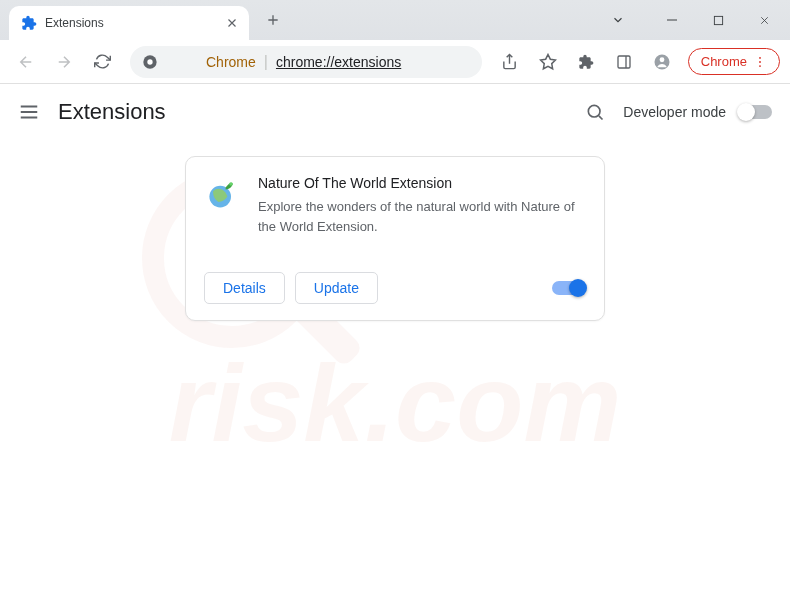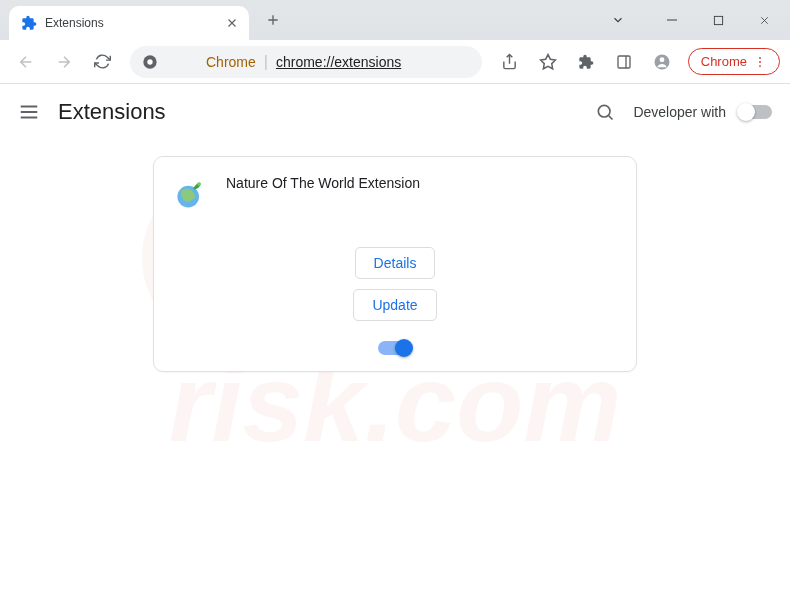--- a/index.html
+++ b/index.html
@@ -136,38 +136,37 @@
     .toggle::after {
       content: ''; position: absolute; width: 18px; height: 18px; background: #fff;
       border-radius: 50%; top: -2px; left: -1px; box-shadow: 0 1px 3px rgba(0,0,0,0.3);
     }
     .toggle.on { background: #8ab4f8; }
     .toggle.on::after { left: auto; right: -1px; background: #1a73e8; }
     
     
     .content { padding: 16px; position: relative; z-index: 2; display: flex; justify-content: center; }
     .card {
-      width: 484px;
+      width: 420px;
       background: #fff;
       border: 1px solid #e0e0e0;
       border-radius: 10px;
       padding: 18px 18px 16px 18px;
       box-shadow: 0 1px 2px rgba(0,0,0,0.04);
     }
     .card-top { display: flex; gap: 18px; }
     .ext-icon { width: 36px; height: 36px; }
     .card-info { flex: 1; }
     .ext-name { font-size: 14px; font-weight: 400; color: #202124; margin-bottom: 6px; }
     .ext-desc { font-size: 13px; color: #5f6368; line-height: 1.5; }
     .card-actions {
       display: flex;
       align-items: center;
       gap: 10px;
       margin-top: 36px;
-      flex-direction: column;
     }
     .action-btn {
       border: 1px solid #dadce0;
       background: #fff;
       color: #1a73e8;
       font-size: 14px;
       padding: 7px 18px;
       border-radius: 5px;
       cursor: pointer;
     }
@@ -289,36 +288,37 @@
 <div class="ext-header">
   <svg class="hamburger" width="22" height="22" viewBox="0 0 24 24" fill="none" stroke="currentColor" stroke-width="2">
       <path d="M3 6h18M3 12h18M3 18h18"></path>
     </svg>
   <div class="ext-title">Extensions</div>
   <svg width="20" height="20" viewBox="0 0 24 24" fill="none" stroke="#5f6368" stroke-width="2">
       <circle cx="11" cy="11" r="7"></circle>
       <path d="M21 21l-4.35-4.35"></path>
     </svg>
   <div class="dev-mode-row">
-    <span class="dev-mode-label">Developer with</span>
+    <span class="dev-mode-label">Developer mode</span>
     <div class="toggle"></div>
   </div>
 </div>
 
 <div class="content">
   <div class="card">
     <div class="card-top">
       <svg class="ext-icon" viewBox="0 0 40 40">
         <circle cx="18" cy="24" r="12" fill="#66b4e8"></circle>
         <path d="M10 18 Q14 14 20 16 Q24 18 26 24 Q22 30 16 30 Q10 26 10 18" fill="#8cc97a"></path>
         <path d="M24 14 Q30 6 32 10 Q30 16 24 16" fill="#3fa142"></path>
         <circle cx="30" cy="10" r="2" fill="#66d36a"></circle>
       </svg>
       <div class="card-info">
         <div class="ext-name">Nature Of The World Extension</div>
+        <div class="ext-desc">Explore the wonders of the natural world with Nature of the World Extension.</div>
       </div>
     </div>
     <div class="card-actions">
       <button class="action-btn">Details</button>
       <button class="action-btn">Update</button>
       <div class="spacer"></div>
       <div class="toggle on"></div>
     </div>
   </div>
 </div>

